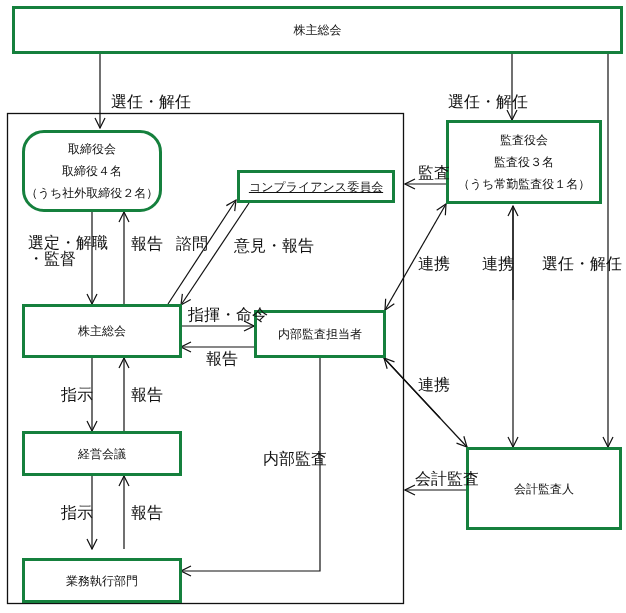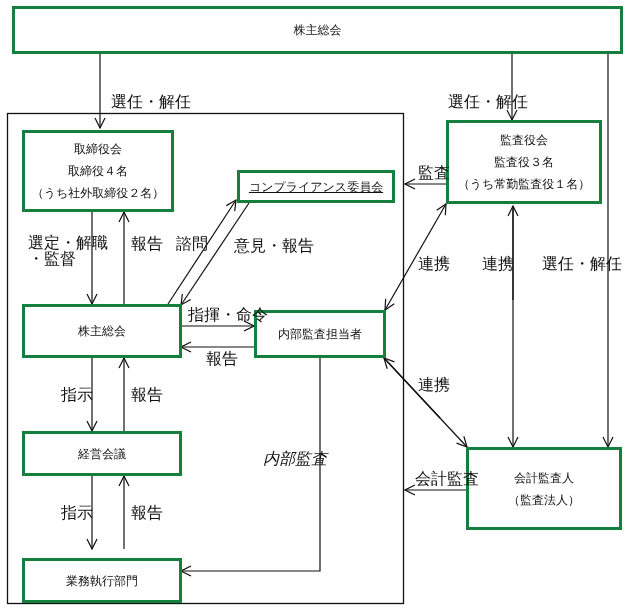--- a/index.html
+++ b/index.html
@@ -66,21 +66,21 @@
     <marker id="ahs" markerWidth="12" markerHeight="12" refX="1" refY="6" orient="auto" markerUnits="userSpaceOnUse">
       <path d="M11,1 L1,6 L11,11" fill="none" stroke="#111" stroke-width="1.2"></path>
     </marker>
   </defs>
 </svg>
 
 <div class="box" style="left:12px;top:6px;width:611px;height:48px;">
   <span>株主総会</span>
 </div>
 
-<div class="box" style="left:22px;top:130px;width:152px;height:82px;">
+<div class="box" style="left:22px;top:130px;width:140px;height:82px;border-radius:22px;">
   <span>取締役会</span>
   <span>取締役４名</span>
   <span>（うち社外取締役２名）</span>
 </div>
 
 <div class="box" style="left:237px;top:170px;width:158px;height:33px;text-decoration:underline;">
   <span>コンプライアンス委員会</span>
 </div>
 
 <div class="box" style="left:446px;top:120px;width:156px;height:84px;">
@@ -100,35 +100,34 @@
 <div class="box" style="left:22px;top:431px;width:160px;height:45px;">
   <span>経営会議</span>
 </div>
 
 <div class="box" style="left:22px;top:558px;width:160px;height:45px;text-align:right;">
   <span>業務執行部門</span>
 </div>
 
 <div class="box" style="left:466px;top:447px;width:156px;height:83px;">
   <span>会計監査人</span>
-  <span>（監査法人）</span>
 </div>
 
 <span class="lbl" style="left:111px;top:95px;">選任・解任</span>
 <span class="lbl" style="left:448px;top:95px;">選任・解任</span>
 <span class="lbl" style="left:418px;top:166px;">監査</span>
 <span class="lbl" style="left:28px;top:236px;">選定・解職</span>
 <span class="lbl" style="left:28px;top:252px;">・監督</span>
 <span class="lbl" style="left:131px;top:237px;">報告</span>
 <span class="lbl" style="left:176px;top:237px;">諮問</span>
 <span class="lbl" style="left:234px;top:239px;">意見・報告</span>
 <span class="lbl" style="left:418px;top:257px;">連携</span>
 <span class="lbl" style="left:482px;top:257px;">連携</span>
 <span class="lbl" style="left:542px;top:257px;">選任・解任</span>
 <span class="lbl" style="left:188px;top:308px;">指揮・命令</span>
 <span class="lbl" style="left:206px;top:352px;">報告</span>
 <span class="lbl" style="left:61px;top:388px;">指示</span>
 <span class="lbl" style="left:131px;top:388px;">報告</span>
 <span class="lbl" style="left:418px;top:378px;">連携</span>
-<span class="lbl" style="left:263px;top:452px;font-style:italic;">内部監査</span>
+<span class="lbl" style="left:263px;top:452px;">内部監査</span>
 <span class="lbl" style="left:415px;top:472px;">会計監査</span>
 <span class="lbl" style="left:61px;top:506px;">指示</span>
 <span class="lbl" style="left:131px;top:506px;">報告</span>
 
 </body></html>

